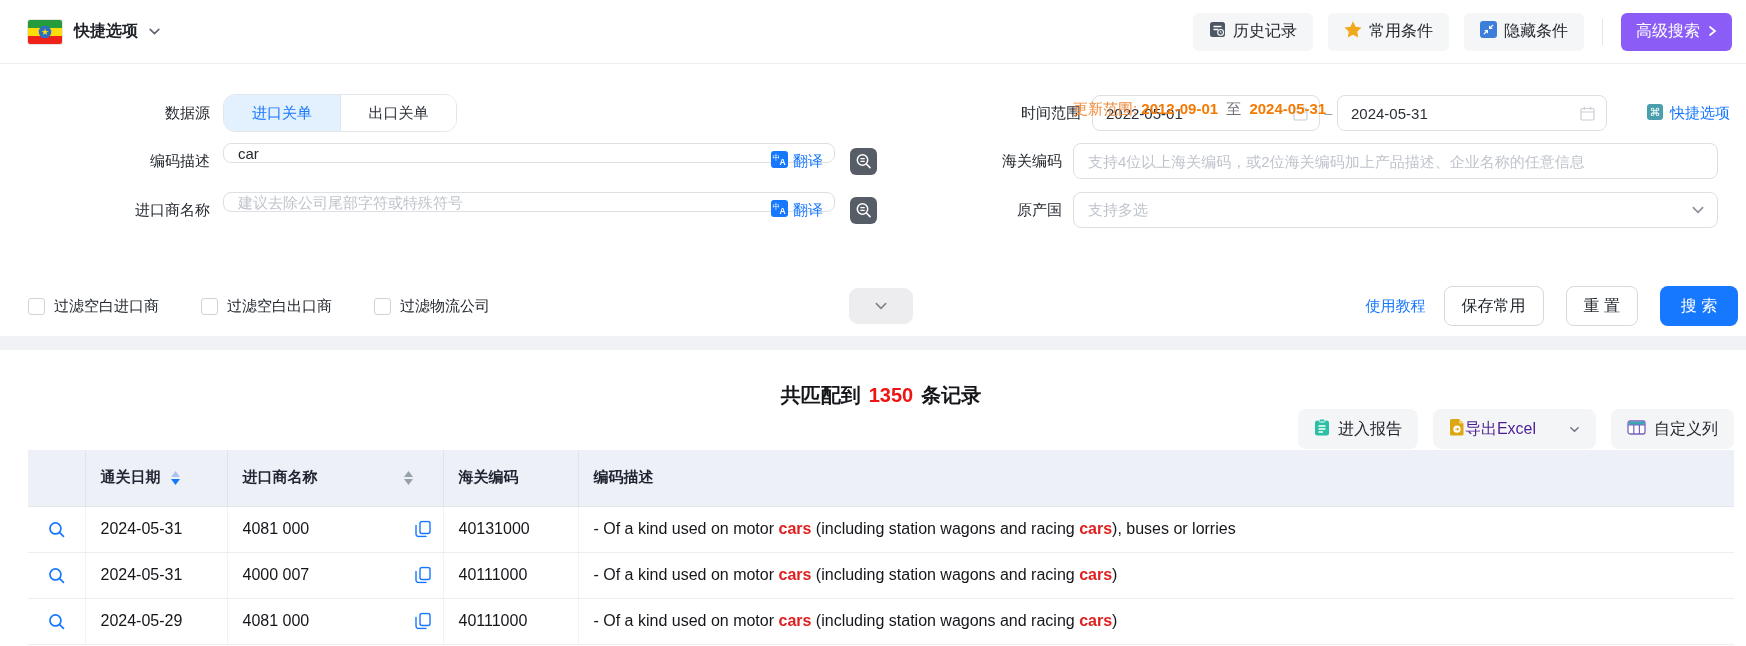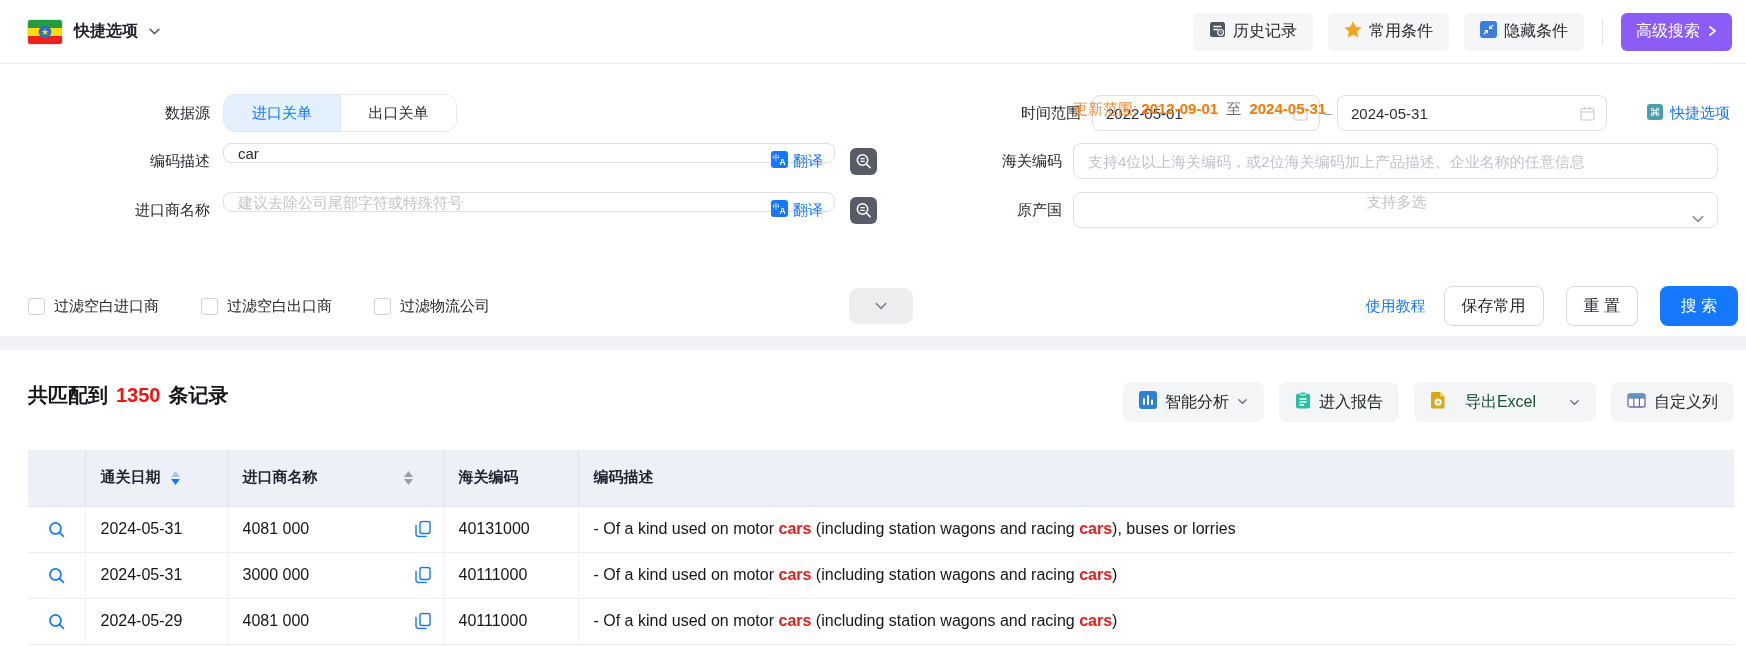--- a/index.html
+++ b/index.html
@@ -41,21 +41,21 @@
     padding:0; cursor:pointer; display:inline-flex; }
   .rgroup { margin-left:auto; display:flex; align-items:center; margin-right:28px; }
   .rgroup-1 { margin-right:16px; }
   .lbl-r { width:185px; flex:none; text-align:right; font-size:15px; color:#24292f; }
   .fld-r { width:645px; flex:none; margin-left:11px; position:relative; height:36px; }
   .fld-r input { width:100%; height:36px; border:1px solid #dcdfe4; border-radius:8px;
     padding:0 34px 0 14px; font-size:15px; color:#24292f; outline:none;
     font-family:"Liberation Sans","DejaVu Sans",sans-serif; }
   .fld-r input::placeholder { color:#bfc4cc; }
   .select-box { width:645px; height:36px; margin-left:11px; border:1px solid #dcdfe4; border-radius:8px;
-    display:flex; align-items:center; padding:0 12px 0 14px; cursor:pointer;flex-direction:column; }
+    display:flex; align-items:center; padding:0 12px 0 14px; cursor:pointer; }
   .select-box .ph { color:#bfc4cc; font-size:15px; }
   .select-box .sel-caret { margin-left:auto; display:inline-flex; }
 
   .tabs { margin-left:13px; display:flex; border:1px solid #e3e6ea; border-radius:12px; overflow:hidden; }
   .tab { width:116px; height:36px; display:flex; align-items:center; justify-content:center;
     font-size:15px; background:#fff; color:#2b2f36; cursor:pointer; border:none; }
   .tab.active { background:#e3f0fd; color:#1677ff; }
   .tab + .tab { border-left:1px solid #e3e6ea; }
 
   .date-input { width:228px; height:36px; border:1px solid #dcdfe4; border-radius:8px; margin-left:11px;
@@ -80,30 +80,30 @@
   .tutorial-link { color:#1677ff; font-size:15px; background:none; border:none; cursor:pointer; }
   .ghost-btn { height:40px; padding:0 17px; background:#fff; border:1px solid #d6d9de; border-radius:8px;
     font-size:16px; color:#24292f; margin-left:18px; cursor:pointer; }
   .ghost-btn.reset { margin-left:22px; }
   .primary-btn { height:40px; width:78px; background:#1677ff; color:#fff; border:none; border-radius:8px;
     font-size:16px; margin-left:22px; cursor:pointer; }
 
   .section-divider { height:14px; background:#f0f2f5; margin-top:12px; }
 
   
-  .results-head { display:flex; align-items:flex-start; margin-top:32px; padding:0 12px 0 28px; height:42px; }
+  .results-head { display:flex; align-items:center; margin-top:32px; padding:0 12px 0 28px; height:42px;flex-direction:column; }
   .summary { font-size:20px; font-weight:700; color:#14161a; }
   .summary .count { color:#f01414; margin:0 8px; }
   .results-actions { margin-left:auto; display:flex; align-items:center; }
   .act-btn { display:inline-flex; align-items:center; gap:8px; height:40px; padding:0 16px;
     background:#f3f5f7; border:none; border-radius:8px; font-size:16px; color:#1f2329; cursor:pointer; }
   .act-btn + .act-btn, .export-group { margin-left:15px; }
   .export-group { display:flex; align-items:center; background:#f3f5f7; border-radius:8px; }
-  .export-main { display:inline-flex; align-items:center; gap:19px; height:40px; padding:0 16px;
-    background:none; border:none; font-size:16px; color:#14532d; cursor:pointer; }
+  .export-main { display:inline-flex; align-items:center; gap:0; height:40px; padding:0 16px;
+    background:none; border:none; font-size:16px; color:#4c1d95; cursor:pointer; }
   .export-caret { width:44px; height:40px; background:none; border:none; display:inline-flex;
     align-items:center; justify-content:center; cursor:pointer; }
   .columns-btn { margin-left:15px; }
 
   
   table { border-collapse:collapse; table-layout:fixed; width:1706px; margin:26px 12px 0 28px; }
   col.c-icon{width:57px;} col.c-date{width:142px;} col.c-imp{width:216px;} col.c-hs{width:135px;}
   thead th { background:#edf1f7; height:56px; text-align:left; padding-left:15px; font-size:15px;
     font-weight:700; color:#1f2430; border-bottom:1px solid #e2e6ec; border-right:1px solid #dfe3ea; }
   thead th:last-child { border-right:none; }
@@ -323,34 +323,20 @@
   </div>
 </div>
 
 <div class="section-divider"></div>
 
 <div class="results-head">
   <div class="summary">
     <span>共匹配到</span><span class="count">1350</span><span>条记录</span>
   </div>
   <div class="results-actions">
-    <button class="act-btn">
-      <span>
-        <svg width="18" height="18" viewBox="0 0 18 18">
-            <rect width="18" height="18" rx="3" fill="#2e7fd8"></rect>
-            <path d="M5 13V8M9 13V5M13 13v-3.5" stroke="#fff" stroke-width="2" stroke-linecap="round"></path>
-          </svg>
-      </span>
-      <span>智能分析</span>
-      <span>
-        <svg width="11" height="11" viewBox="0 0 12 12">
-            <path d="M2 4l4 4 4-4" stroke="#6b7280" stroke-width="1.5" fill="none" stroke-linecap="round"></path>
-          </svg>
-      </span>
-    </button>
     <button class="act-btn">
       <span>
         <svg width="16" height="18" viewBox="0 0 16 18">
             <rect x="1" y="2.5" width="14" height="15" rx="2.5" fill="#2cbfa4"></rect>
             <rect x="5" y="1" width="6" height="3" rx="1.5" fill="#2cbfa4" stroke="#fff"></rect>
             <path d="M4.5 8h7M4.5 11h7M4.5 14h4.5" stroke="#fff" stroke-width="1.4"></path>
           </svg>
       </span>
       <span>进入报告</span>
     </button>
@@ -458,21 +444,21 @@
     <td class="icon-cell">
       <button class="mag-btn">
         <svg width="19" height="19" viewBox="0 0 18 18">
               <circle cx="8" cy="8" r="5.2" stroke="#1677ff" stroke-width="1.6" fill="none"></circle>
               <path d="M12 12l3.6 3.6" stroke="#1677ff" stroke-width="1.6" stroke-linecap="round"></path>
             </svg>
       </button>
     </td>
     <td>2024-05-31</td>
     <td class="importer-cell">
-      <span>3000 000</span>
+      <span>4000 007</span>
       <button class="copy-btn">
         <svg width="16" height="17" viewBox="0 0 16 17">
               <rect x="5" y="1" width="10" height="12" rx="2" stroke="#1677ff" stroke-width="1.4" fill="none"></rect>
               <path d="M11 16H3.5A2.5 2.5 0 0 1 1 13.5V5" stroke="#1677ff" stroke-width="1.4" fill="none" stroke-linecap="round"></path>
             </svg>
       </button>
     </td>
     <td>40111000</td>
     <td><span>- Of a kind used on motor </span><span class="hl">cars</span><span> (including station wagons and racing </span><span class="hl">cars</span><span>)</span></td>
   </tr>

